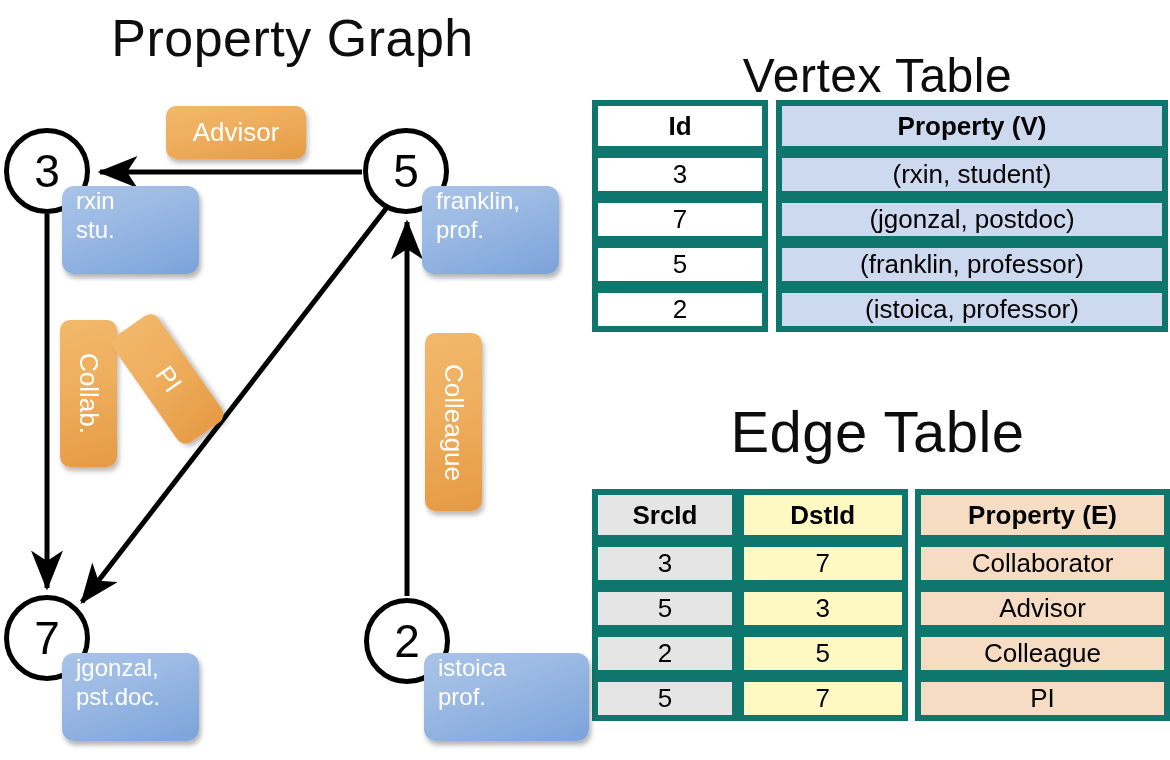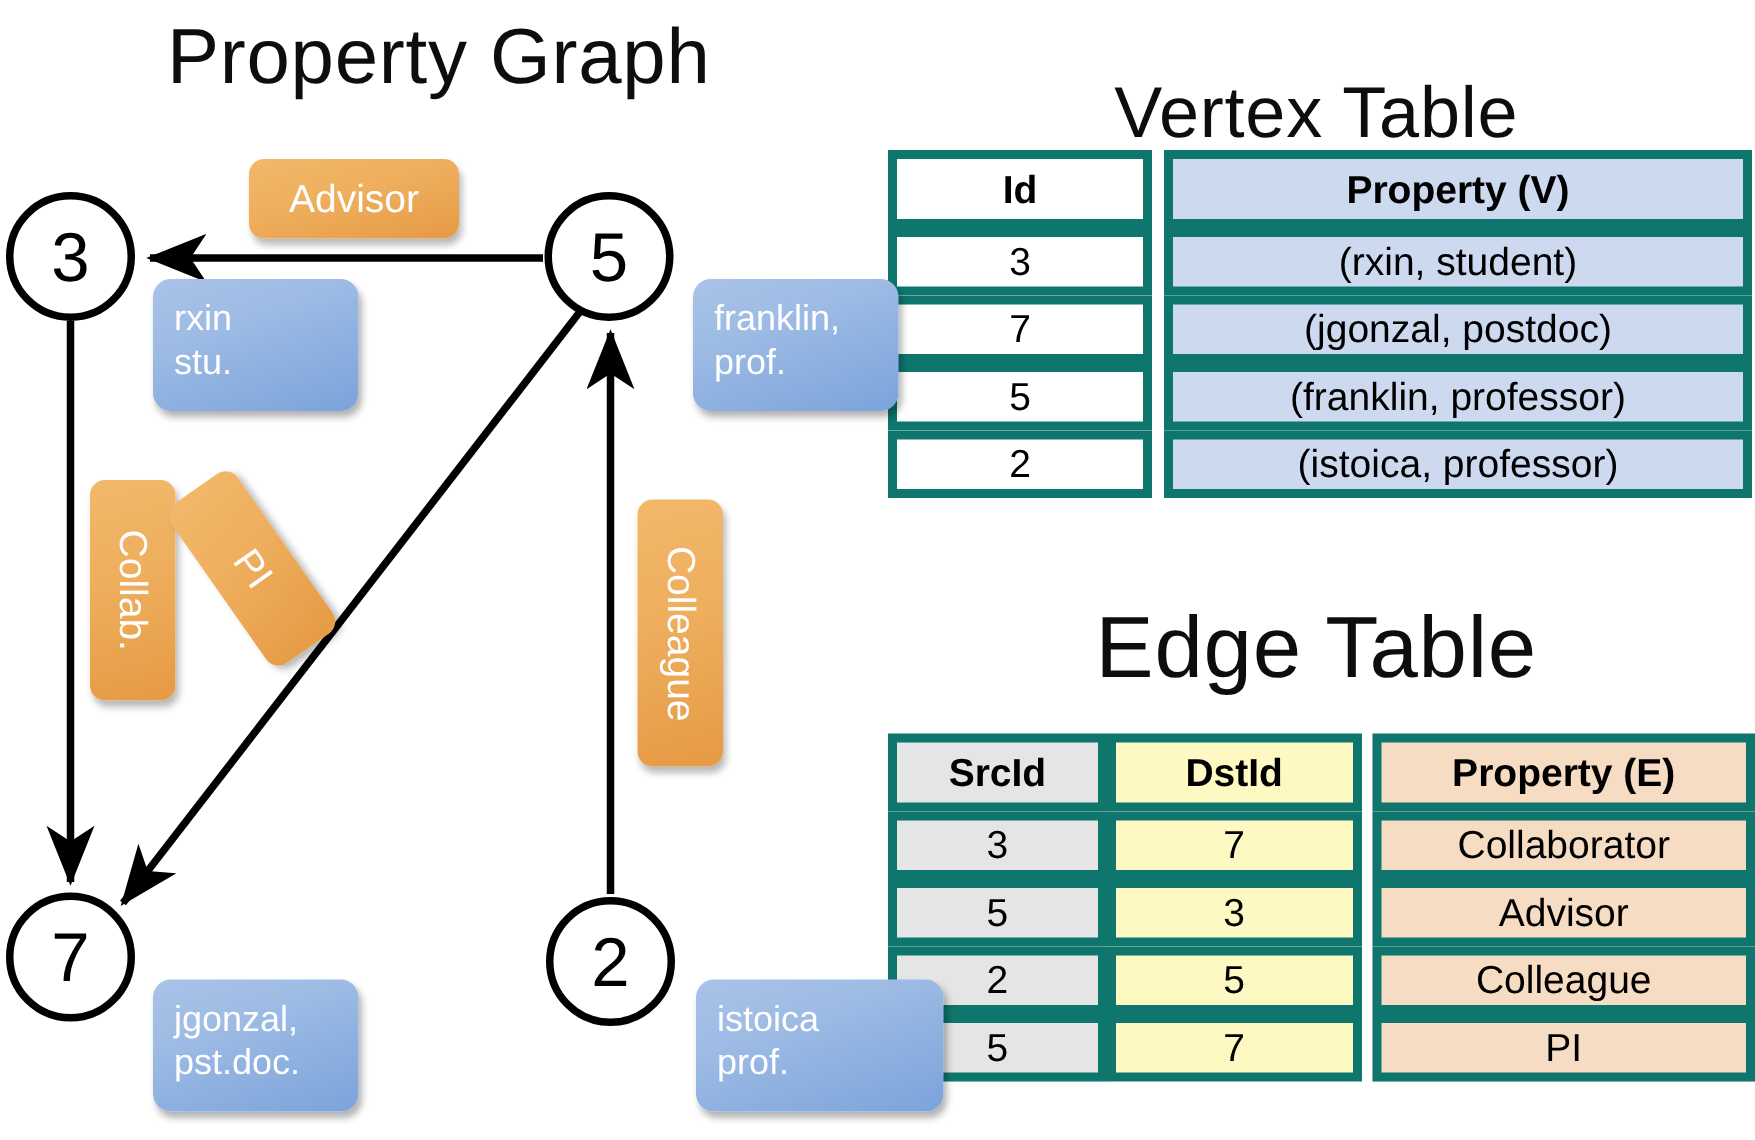--- a/index.html
+++ b/index.html
@@ -80,24 +80,23 @@
   .prop-box {
     position: absolute;
     border-radius: 12px;
     background: linear-gradient(160deg, #a9c3e8 0%, #9dbbe4 35%, #7ba3db 100%);
     box-shadow: 2px 4px 5px rgba(0,0,0,0.30);
     color: #ffffff;
     font-family: "Liberation Sans", sans-serif;
     font-weight: 300;
     font-size: 24px;
     line-height: 1.22;
-    padding: 12px 14px;
+    padding: 0 14px;
     box-sizing: border-box;
     z-index: 8;
-    margin-left: 40px;
   }
   #prop-rxin     { left: 62px;  top: 186px; width: 137px; height: 88px; }
   #prop-franklin { left: 422px; top: 186px; width: 137px; height: 88px; }
   #prop-jgonzal  { left: 62px;  top: 653px; width: 137px; height: 88px; }
   #prop-istoica  { left: 424px; top: 653px; width: 165px; height: 88px; }
 
   
   .edge-label {
     position: absolute;
     border-radius: 10px;

